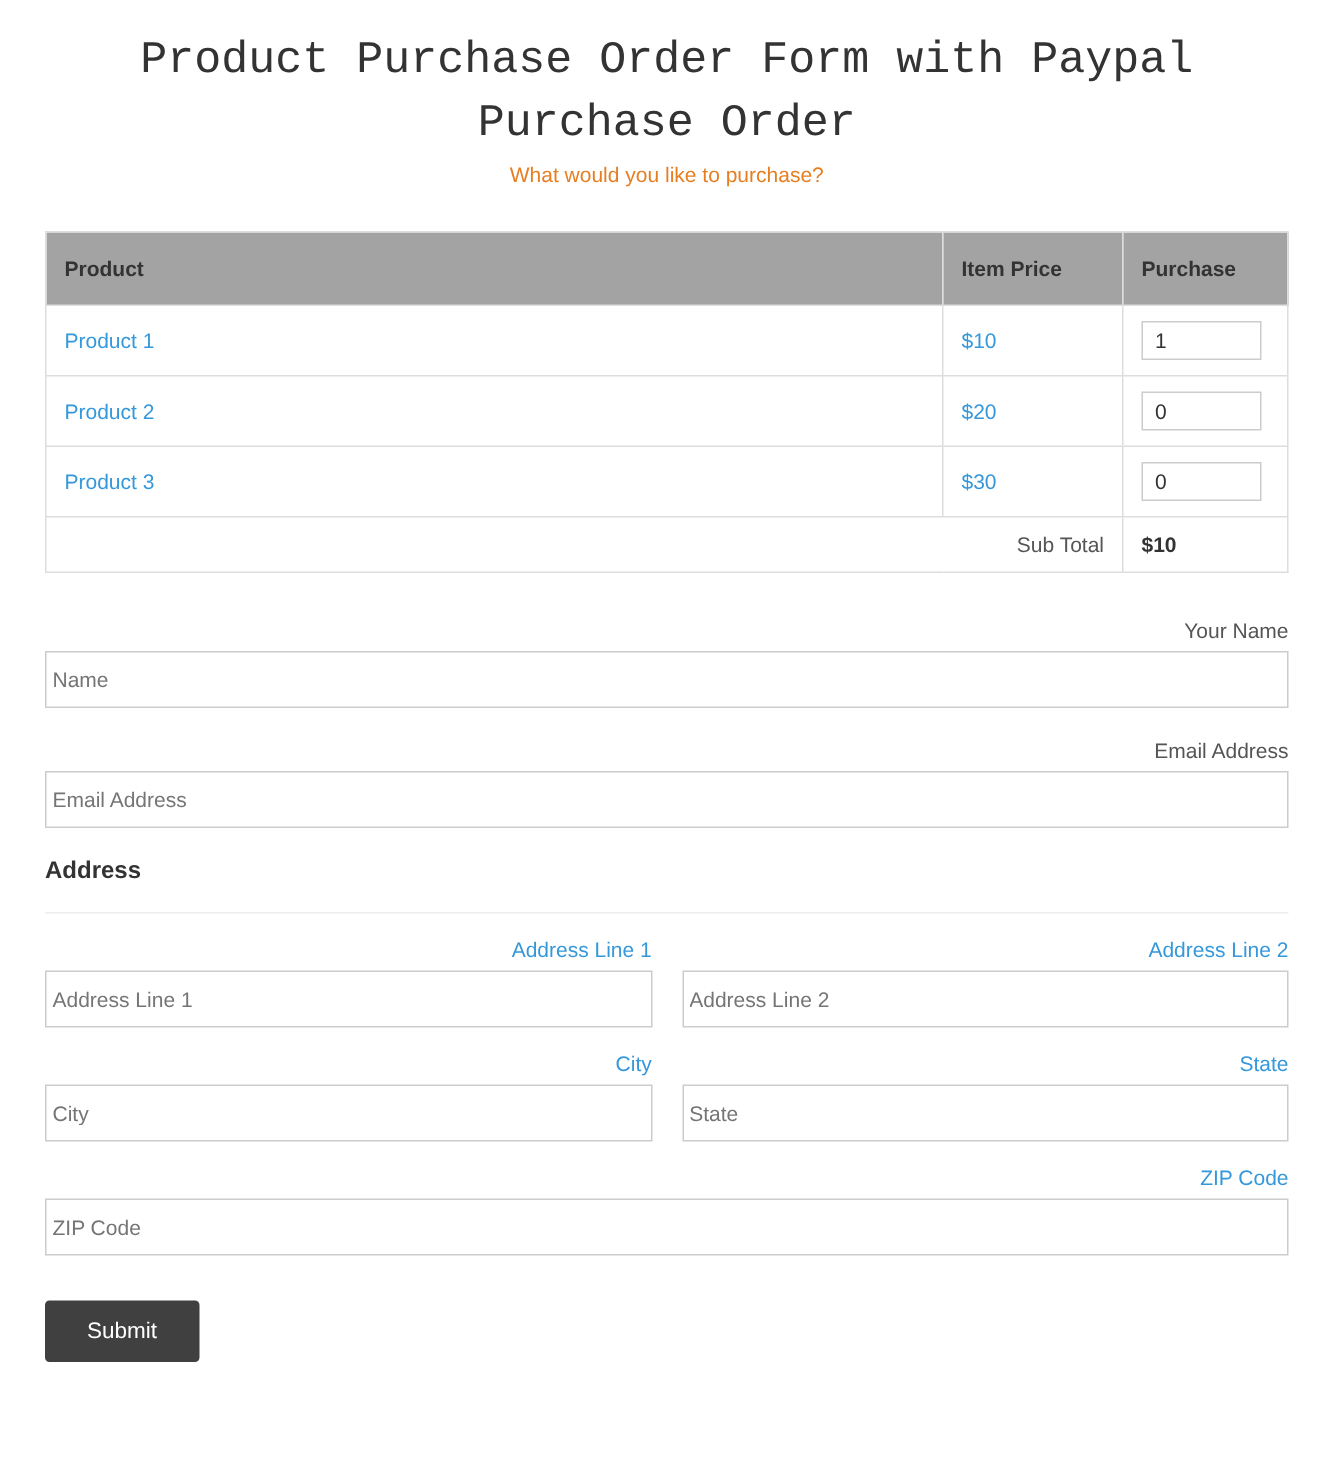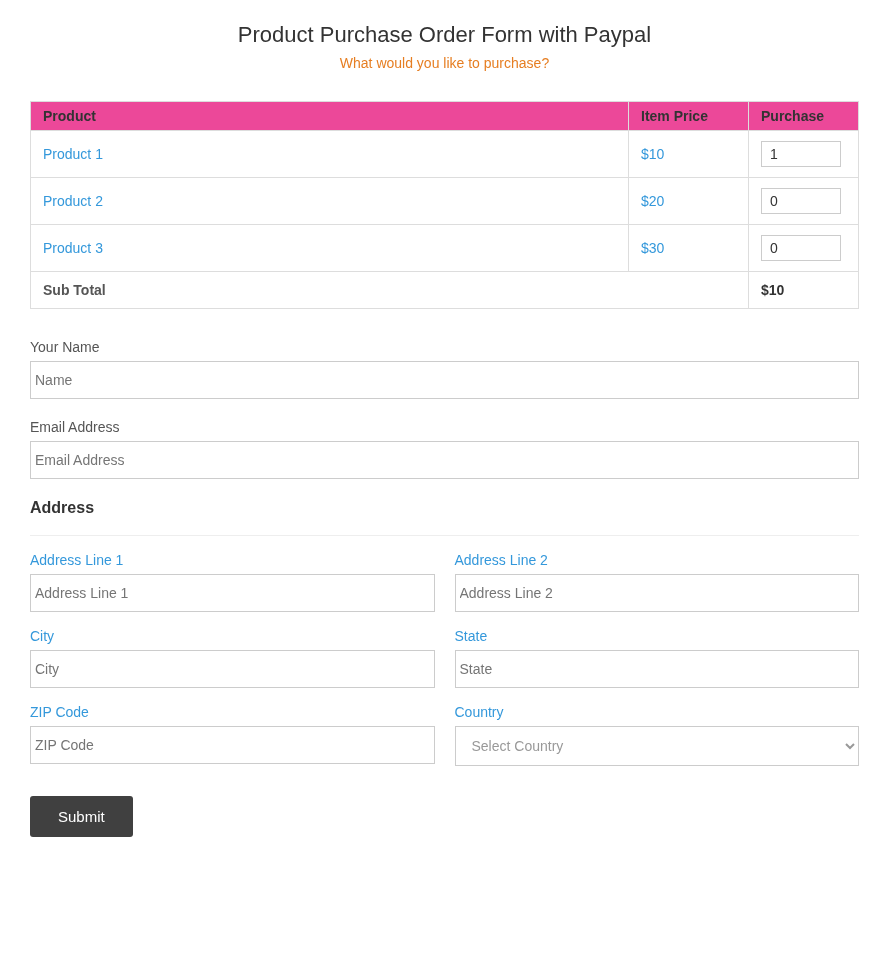--- a/index.html
+++ b/index.html
@@ -17,24 +17,25 @@
       max-width: 889px;
       margin: 0 auto;
     }
 
     .page-header {
       text-align: center;
       margin-bottom: 30px;
     }
 
     .page-title {
-      font-size: 22px;
+      font-size: 30px;
       font-weight: normal;
       color: #333;
       line-height: 1.4;
+      font-family: Liberation Mono, monospace;
     }
 
     .page-subtitle {
       font-size: 14px;
       color: #e67e22;
       margin-top: 4px;
     }
 
     .section-title {
       font-size: 16px;
@@ -44,22 +45,22 @@
     }
 
     .products-table {
       width: 100%;
       border-collapse: collapse;
       border: 1px solid #ddd;
       margin-bottom: 30px;
     }
 
     .products-table th {
-      background-color: #ec4899;
-      padding: 6px 12px;
+      background-color: #a3a3a3;
+      padding: 16px 12px;
       text-align: left;
       font-weight: bold;
       font-size: 14px;
       color: #333;
       border: 1px solid #ddd;
     }
 
     .products-table th.qty-col {
       width: 110px;
     }
@@ -76,21 +77,22 @@
 
     .products-table tr td.product-name {
       color: #3498db;
     }
 
     .products-table tr td.item-price {
       color: #3498db;
     }
 
     .products-table tr td.subtotal-label {
-      font-weight: bold;
+      text-align: right;
+      font-weight: normal;
       color: #555;
     }
 
     .products-table tr td.subtotal-value {
       font-weight: bold;
       color: #333;
     }
 
     .qty-input {
       width: 80px;
@@ -102,20 +104,21 @@
 
     .form-section {
       margin-bottom: 20px;
     }
 
     .field-label {
       display: block;
       font-size: 14px;
       color: #555;
       margin-bottom: 6px;
+      text-align: right;
     }
 
     .text-input {
       width: 100%;
       padding: 10px 4px;
       border: 1px solid #ccc;
       font-size: 14px;
       color: #999;
       outline: none;
     }
@@ -173,20 +176,21 @@
   </style>
 </head>
 <body>
 
 
 
 
 <div class="page-header">
   <div class="page-title">
     <span>Product Purchase Order Form with Paypal</span><br>
+    <span>Purchase Order</span>
   </div>
   <div class="page-subtitle">What would you like to purchase?</div>
 </div>
 
 
 <div class="form-section">
   <table class="products-table">
     <thead>
       <tr>
         <th>Product</th>
@@ -263,30 +267,20 @@
       <label class="field-label">State</label>
       <input type="text" class="text-input" placeholder="State" style="">
     </div>
   </div>
 
   <div class="address-row">
     <div class="address-field">
       <label class="field-label">ZIP Code</label>
       <input type="text" class="text-input" placeholder="ZIP Code" style="">
     </div>
-    <div class="address-field">
-      <label class="field-label">Country</label>
-      <select class="select-input">
-        <option value="">Select Country</option>
-        <option value="us">United States</option>
-        <option value="uk">United Kingdom</option>
-        <option value="ca">Canada</option>
-        <option value="au">Australia</option>
-      </select>
-    </div>
   </div>
 </div>
 
 
 <button class="submit-btn">Submit</button>
 
 
 
 
 </body></html>

